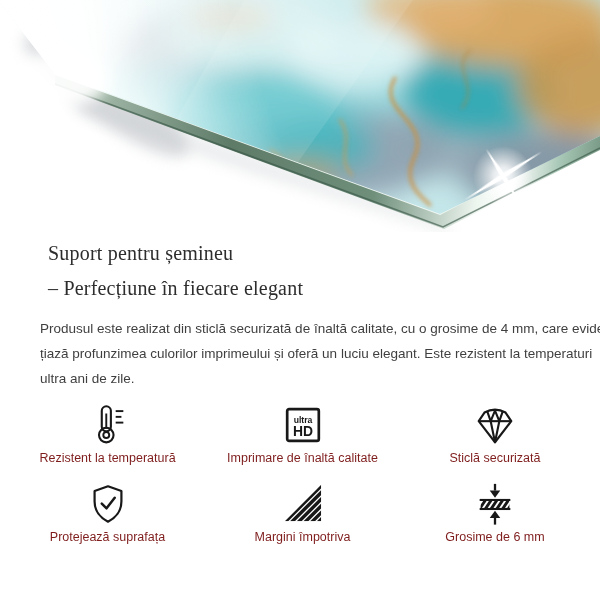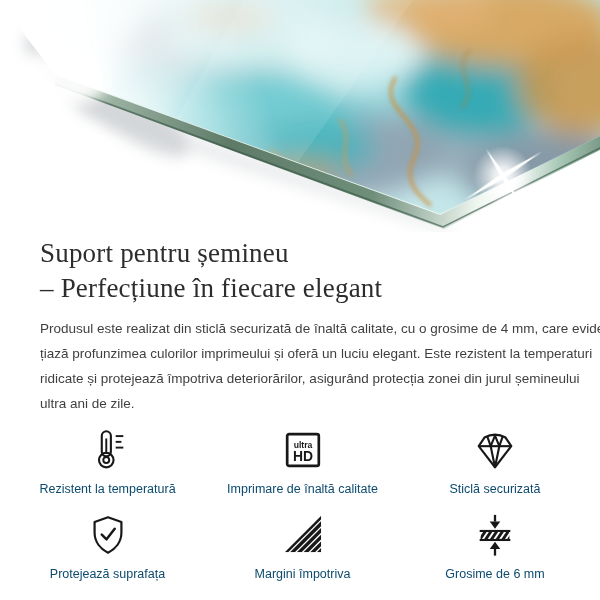--- a/index.html
+++ b/index.html
@@ -10,24 +10,24 @@
     font-family: "Liberation Sans", sans-serif;
   }
   .page { width: 600px; height: 600px; position: relative; }
 
   .hero { width: 600px; height: 232px; position: relative; }
   .hero svg { display: block; }
 
   .content { padding: 0 40px; }
 
   h1.title {
-    margin: 4px 0 10px 0;
+    margin: 4px 0 10px 8px;
     font-family: "Liberation Serif", serif;
     font-weight: 400;
-    font-size: 27px;
+    font-size: 20px;
     line-height: 35px;
     color: #2d2d2d;
     letter-spacing: 0.2px;
   }
   h1.title .hline { display: block; }
 
   .desc {
     margin: 0 0 10px 0;
     font-size: 13.5px;
     line-height: 25px;
@@ -44,24 +44,24 @@
   }
   .feature {
     display: flex; flex-direction: column;
     align-items: center; text-align: center;
   }
   .feature .icon {
     height: 48px; width: 48px;
     display: flex; align-items: center; justify-content: center;
   }
   .feature .label {
-    margin-top: 8px;
+    margin-top: 2px;
     font-size: 12.5px;
     line-height: 15px;
-    color: #0c4a6e;
+    color: #7f1d1d;
     white-space: nowrap;
   }
 </style>
 </head>
 <body>
 
 <div class="page">
 
   <div class="hero">
     <svg width="600" height="232" viewBox="0 0 600 232" aria-hidden="true">
@@ -168,21 +168,20 @@
   <div class="content">
 
     <h1 class="title">
       <span class="hline">Suport pentru șemineu</span>
       <span class="hline">– Perfecțiune în fiecare elegant</span>
     </h1>
 
     <p class="desc">
       <span>Produsul este realizat din sticlă securizată de înaltă calitate, cu o grosime de 4 mm, care eviden-</span>
       <span>țiază profunzimea culorilor imprimeului și oferă un luciu elegant. Este rezistent la temperaturi</span>
-      <span>ridicate și protejează împotriva deteriorărilor, asigurând protecția zonei din jurul șemineului</span>
       <span>ultra ani de zile.</span>
     </p>
 
     <div class="features">
 
       <div class="feature">
         <div class="icon">
           <svg width="46" height="46" viewBox="0 0 48 48" fill="none" stroke="#181818">
             <rect x="17.5" y="4.5" width="9.5" height="26" rx="4.75" stroke-width="2.2"></rect>
             <line x1="22.2" y1="12" x2="22.2" y2="28" stroke-width="2"></line>

